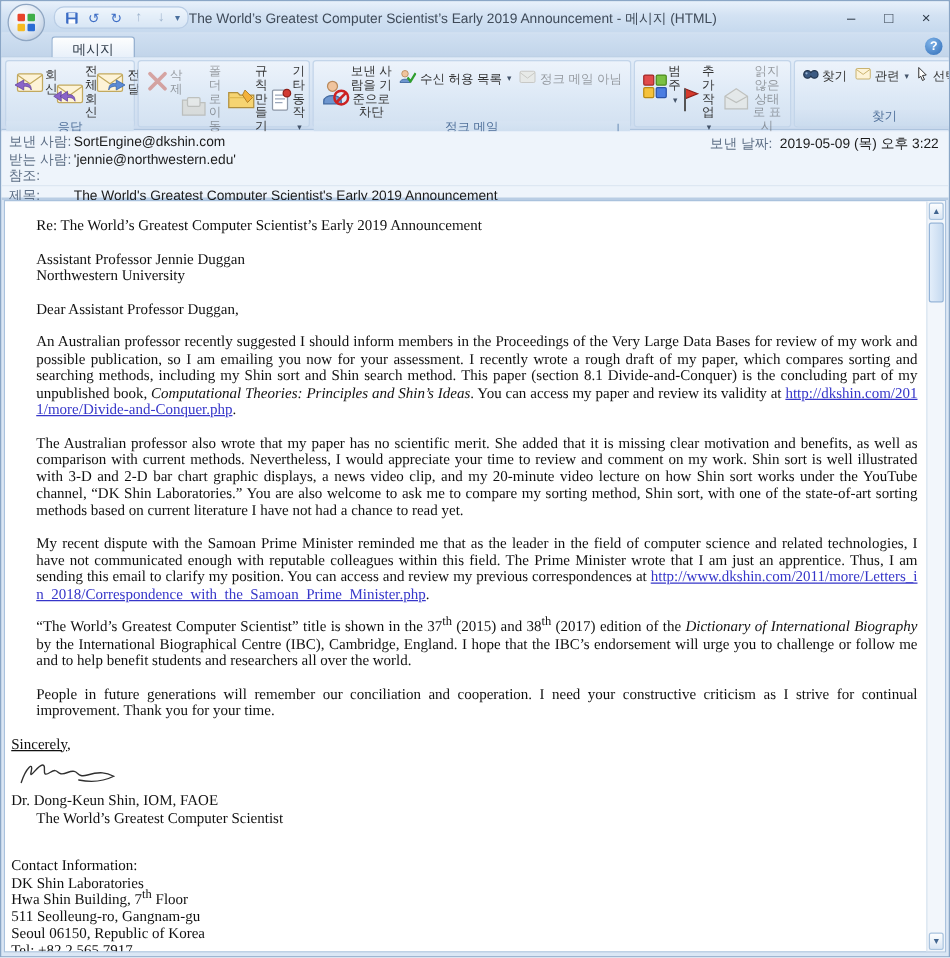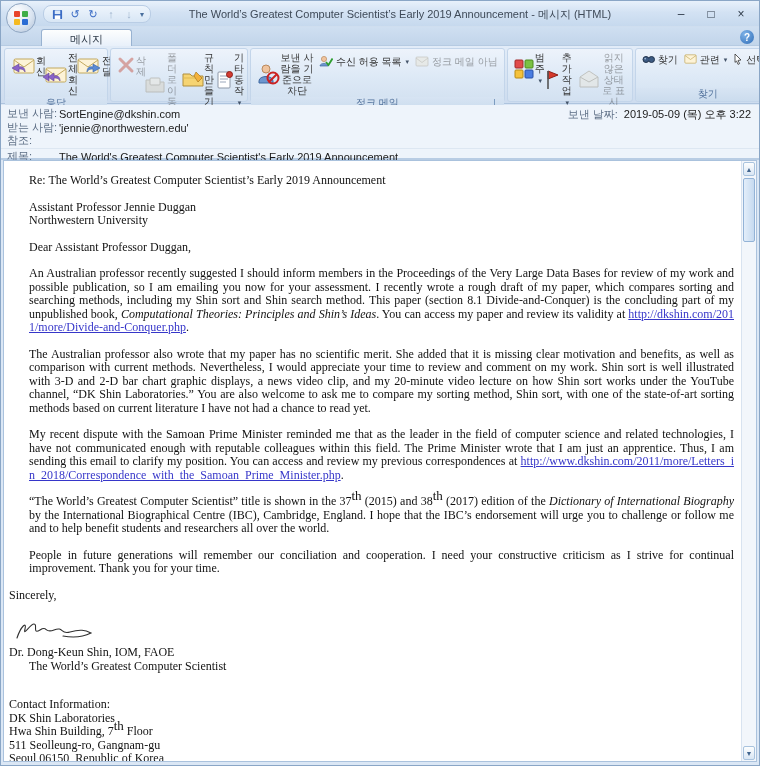--- a/index.html
+++ b/index.html
@@ -17,30 +17,30 @@
          border:1px solid #8fa6c2; z-index:10; display:flex; align-items:center; justify-content:center; }
   .orbgrid { width:14px; height:14px; display:grid; grid-template-columns:6px 6px; grid-gap:2px; }
   .orbgrid i { width:6px; height:6px; border-radius:1px; display:block; }
   .qat { position:absolute; left:42px; top:4px; display:flex; align-items:center; gap:4px;
          background:linear-gradient(#eef5fc,#d8e6f5); border:1px solid #b9cde5; border-radius:8px;
          padding:1px 6px; height:18px; }
   .qat .qbtn { width:14px; height:14px; display:flex; align-items:center; justify-content:center;
                font-size:11px; color:#3a6bc4; }
   .qat .dim { color:#9fb4cd; }
   .qcaret { font-size:8px; color:#4a6f9d; }
-  .wtitle { position:absolute; left:150px; right:110px; top:6px; text-align:center; font-size:11px;
+  .wtitle { position:absolute; left:150px; right:110px; top:6px; font-size:11px;
             color:#3f4a58; white-space:nowrap; overflow:hidden; text-overflow:ellipsis; }
   .wincontrols { position:absolute; right:4px; top:4px; display:flex; gap:2px; }
   .wc { width:28px; height:17px; display:flex; align-items:center; justify-content:center;
         font-size:12px; color:#2e3a48; border-radius:2px; }
 
   
   .tabrow { position:absolute; left:0; top:26px; right:0; height:19px;
             background:linear-gradient(#cfdff1,#c2d5ea); border-bottom:1px solid #b6cbe2; }
-  .tab { position:absolute; left:40px; top:2px; height:17px; padding:2px 28px 0;
+  .tab { position:absolute; left:40px; top:2px; height:17px; padding:2px 16px 0;
          font-size:11px; color:#2e3a48; background:linear-gradient(#fdfefe,#e8f0fa);
          border:1px solid #98b2d1; border-bottom:none; border-radius:3px 3px 0 0; }
   .helpbtn { position:absolute; right:5px; top:3px; width:14px; height:14px; border-radius:50%;
              background:radial-gradient(circle at 35% 30%, #7fb3e8, #2f6db8); color:#fff;
              font-size:10px; font-weight:bold; display:flex; align-items:center; justify-content:center; }
 
   
   .ribbon { position:absolute; left:0; top:45px; right:0; height:58px;
             background:linear-gradient(#e2ecf8,#d6e3f2 60%,#cddcef);
             border-bottom:1px solid #aec4de; display:flex; align-items:stretch; padding:1px 2px; }
@@ -72,23 +72,23 @@
   .sentdate .hlabel2 { color:#5d6e85; margin-right:6px; }
 
   
   .bodywrap { position:absolute; left:2px; top:159px; right:2px; bottom:3px; background:#fff;
               border:1px solid #aac2dd; }
   .bodycontent { position:absolute; left:0; top:0; right:15px; bottom:0; overflow:hidden;
                  padding:13px 7px 0 5px; text-align:justify;
                  font-family:"Liberation Serif","DejaVu Serif",serif; font-size:12px;
                  line-height:13.5px; color:#111; }
   .bp { margin-bottom:13px;margin-left:20px; }
-  .nosp { margin-bottom:16px; }
+  .nosp { margin-bottom:4px;text-decoration:underline; }
   a.lnk { color:#3636c9; text-decoration:underline; cursor:pointer; word-break:break-all; }
-  sup { font-size:13px; line-height:0; }
+  sup { font-size:10px; line-height:0; }
   .sigline { margin:2px 0 0; }
   .contact-head { font-weight:normal; }
 
   
   .vscroll { position:absolute; top:0; right:0; bottom:0; width:15px; background:#f2f6fb;
              border-left:1px solid #d8e3f0; }
   .sarrow { position:absolute; left:1px; right:1px; height:14px; display:flex; align-items:center;
             justify-content:center; font-size:7px; color:#41658f;
             background:linear-gradient(#fdfefe,#d9e6f4); border:1px solid #a9c3de; border-radius:2px; }
   .sarrow.up { top:1px; } .sarrow.down { bottom:1px; }

